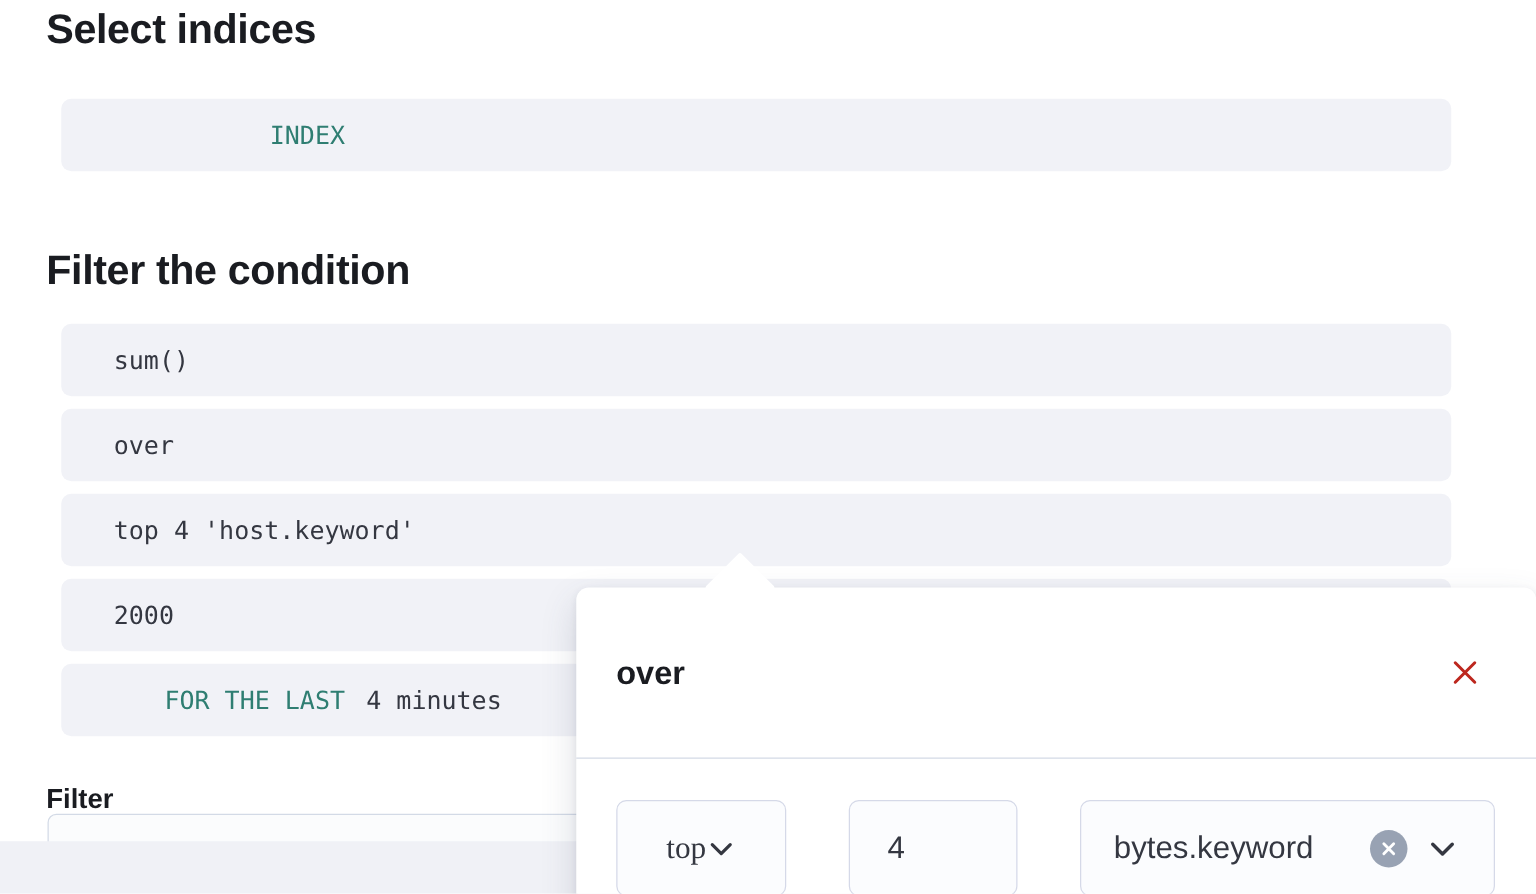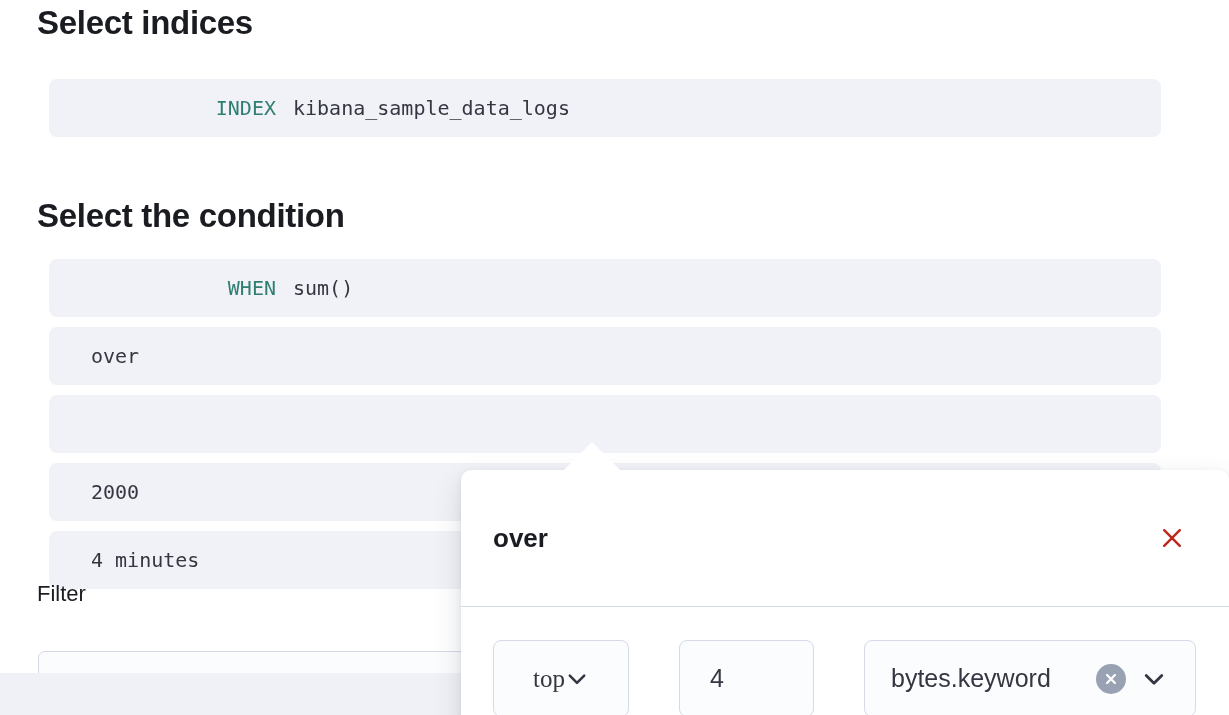--- a/index.html
+++ b/index.html
@@ -35,22 +35,22 @@
 
   #row-index   { top:79px;  }
   #row-when    { top:259px; }
   #row-of      { top:327px; }
   #row-grouped { top:395px; }
   #row-above   { top:463px; }
   #row-forlast { top:531px; }
 
   
   #filter-label {
-    position:absolute; left:37px; top:581px;
-    font-size:22px; font-weight:400; color:#1a1c21;
+    position:absolute; left:37px; top:626px;
+    font-size:22px; font-weight:700; color:#1a1c21;
   }
   #filter-input {
     position:absolute; left:38px; top:651px; width:1112px; height:60px;
     border:1px solid #d3dae6; border-radius:7px; background:#fbfcfd;
     font-size:24px; padding:0 20px; color:#343741; outline:none; z-index:1;
   }
 
   
   #bottom-band {
     position:absolute; left:0; top:673px; width:1229px; height:42px;
@@ -100,42 +100,42 @@
   #field-combo .chev { margin-left:15px; }
   .chev { flex:none; display:flex; }
 </style>
 </head>
 <body>
 
 <h2 class="section-title" id="title-indices">Select indices</h2>
 
 <div class="expr-row" id="row-index">
   <span class="expr-desc">INDEX</span>
-  <span class="expr-value">kibana_sample_data_logs</span>
 </div>
 
-<h2 class="section-title" id="title-condition">Select the condition</h2>
+<h2 class="section-title" id="title-condition">Filter the condition</h2>
 
 <div class="expr-row" id="row-when">
-  <span class="expr-desc">WHEN</span>
   <span class="expr-value">sum()</span>
 </div>
 
 <div class="expr-row" id="row-of">
   <span class="expr-value">over</span>
 </div>
 
 <div class="expr-row" id="row-grouped">
+  <span class="expr-value">top 4 'host.keyword'</span>
 </div>
 
 <div class="expr-row" id="row-above">
   <span class="expr-value">2000</span>
 </div>
 
 <div class="expr-row" id="row-forlast">
+  <span class="expr-desc">FOR THE LAST</span>
   <span class="expr-value">4 minutes</span>
 </div>
 
 <label id="filter-label">Filter</label>
 <input id="filter-input" type="text" value="" style="">
 
 <div id="bottom-band"></div>
 
 <div id="popover">
   <div class="popover-header">

